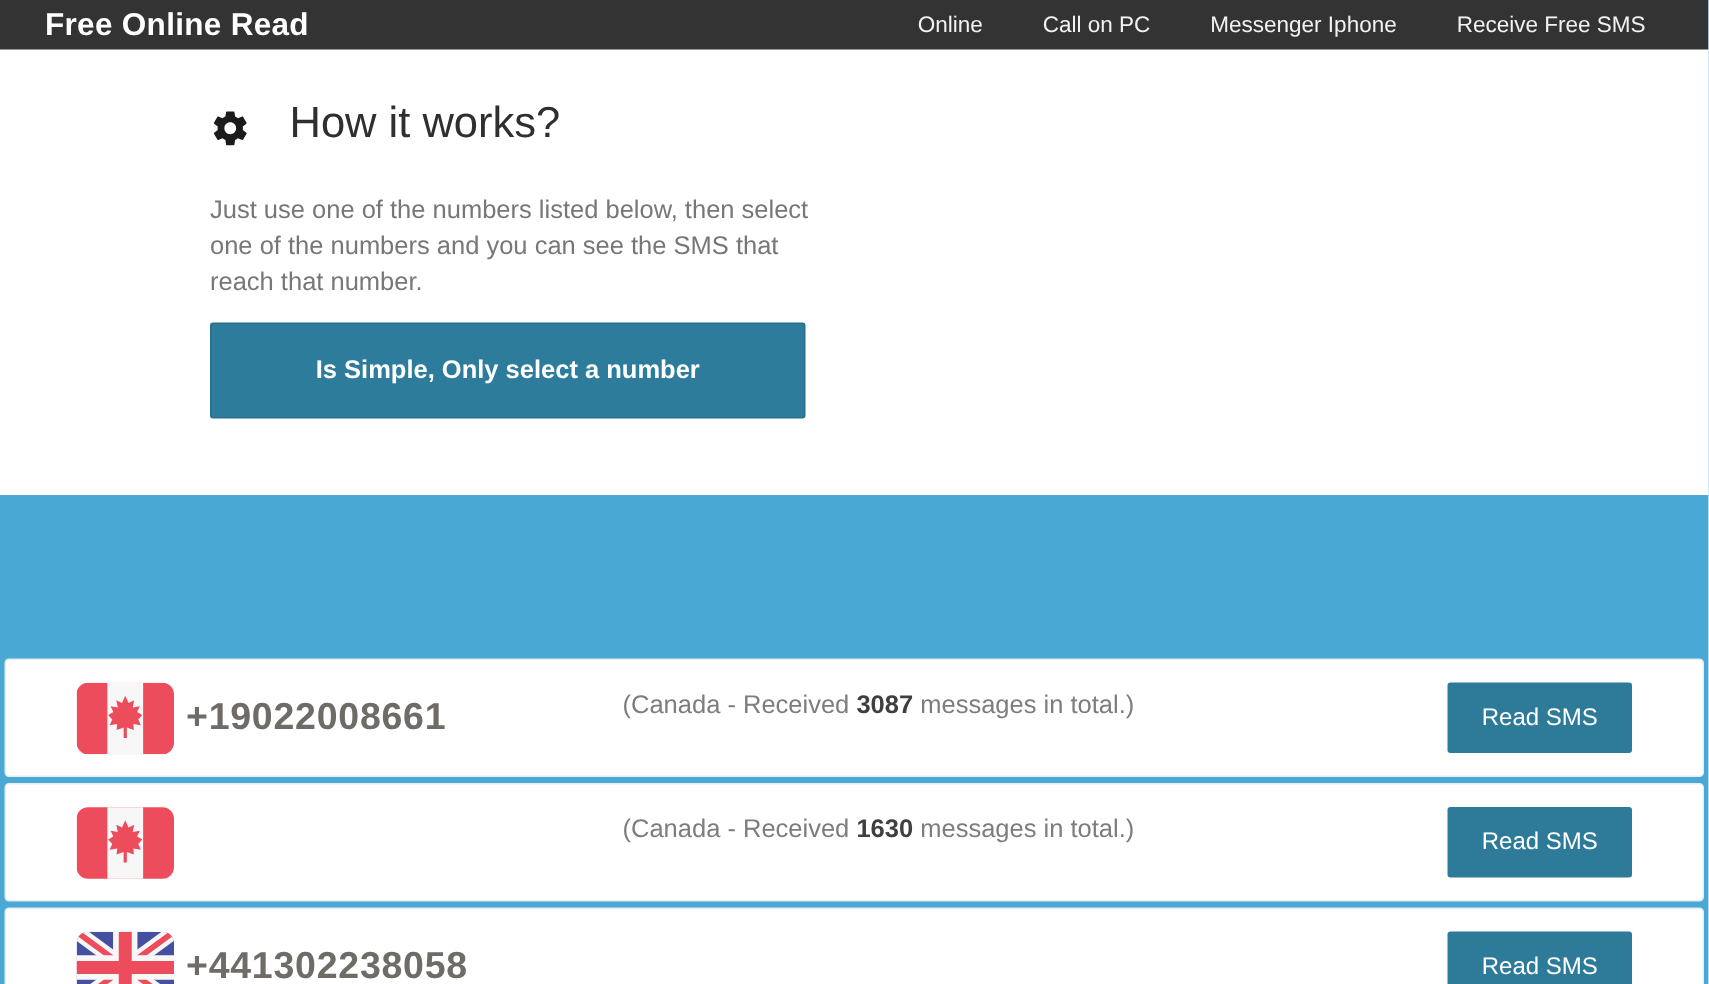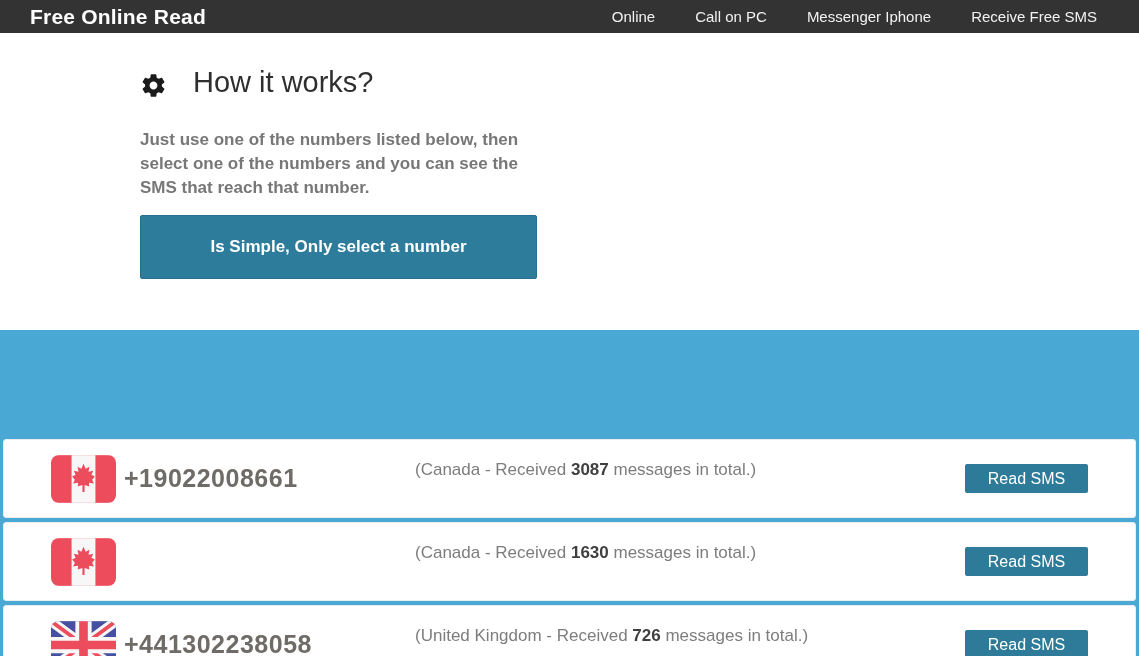--- a/index.html
+++ b/index.html
@@ -23,21 +23,21 @@
     color: #f2f2f2; text-decoration: none; font-size: 15px;
     margin-left: 40px; white-space: nowrap; cursor: pointer;
   }
   
   .how { padding: 33px 0 0 140px; }
   .how-title-line { display: flex; align-items: flex-end; gap: 13px; }
   .gear { width: 27px; height: 27px; margin-right: 13px; flex: 0 0 auto; }
   .how-title { font-size: 29px; font-weight: 300; color: #2f2f2f; }
   .how-desc {
     margin-top: 29px; width: 408px;
-    font-size: 17px; line-height: 24px; color: #777777; font-weight: 700;
+    font-size: 17px; line-height: 24px; color: #777777; font-weight: 400;
   }
   .cta-button {
     margin-top: 15px; width: 397px; height: 64px;
     background: #2d7c9b; border: 1px solid #27708d; border-radius: 2px;
     color: #ffffff; font-size: 17px; font-weight: bold;
     display: flex; align-items: center; justify-content: center;
     cursor: pointer;
   }
   
   .list-section {
@@ -59,21 +59,21 @@
     margin-left: 8px; font-size: 25px; color: #6f6b66; font-weight: 700;
     letter-spacing: 0.5px; white-space: nowrap;
   }
   .row-desc {
     font-size: 17px; color: #7d7d7d; font-weight: 300;
     position: relative; top: -9px; white-space: nowrap;
   }
   .row-desc b { color: #3f3f3f; font-weight: bold; }
   .row-spacer { flex: 1 1 auto; }
   .read-sms-button {
-    width: 123px; height: 29px; background: #2d7b99; border-radius: 2px;
+    width: 123px; height: 47px; background: #2d7b99; border-radius: 2px;
     color: #ffffff; font-size: 16px;
     display: flex; align-items: center; justify-content: center;
     cursor: pointer; flex: 0 0 auto; margin-left: 44px;
   }
 </style>
 </head>
 <body>
 
 <div class="header">
   <div class="site-title">Free Online Read</div>
@@ -135,18 +135,17 @@
         <svg viewBox="0 0 60 44">
           <rect width="60" height="44" fill="#4550a0"></rect>
           <path d="M0,0 L60,44 M60,0 L0,44" stroke="#f7f7f7" stroke-width="9"></path>
           <path d="M0,0 L60,44 M60,0 L0,44" stroke="#ed4c5c" stroke-width="3.5"></path>
           <path d="M30,0 V44 M0,22 H60" stroke="#f7f7f7" stroke-width="15"></path>
           <path d="M30,0 V44 M0,22 H60" stroke="#ed4c5c" stroke-width="8"></path>
         </svg>
       </div>
       <div class="phone">+441302238058</div>
     </div>
-    <div class="row-desc"><span>(United Kingdom - Received </span><b>726</b><span> messages in total.)</span></div>
     <div class="row-spacer"></div>
     <div class="read-sms-button">Read SMS</div>
   </div>
 
 </div>
 
 </body></html>

